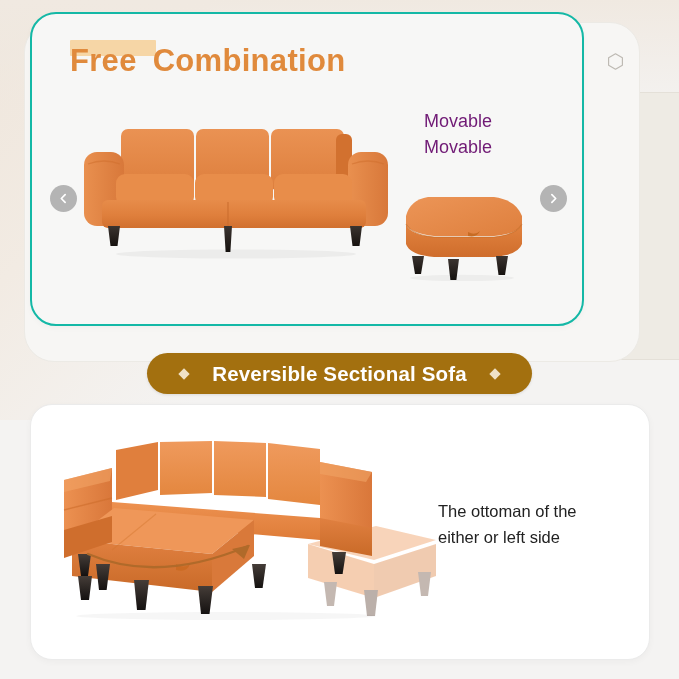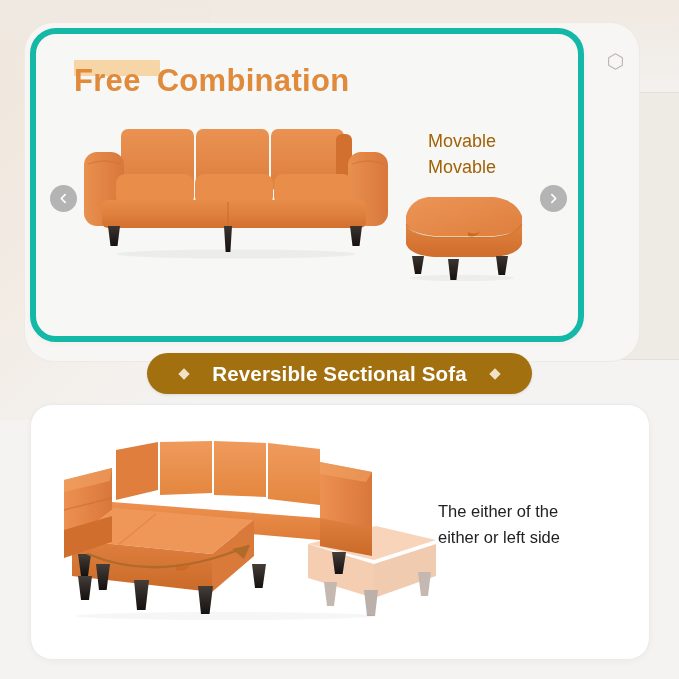--- a/index.html
+++ b/index.html
@@ -70,24 +70,24 @@
     left: 24px; top: 22px;
     width: 616px; height: 340px;
     background: #f7f6f4;
     border: 1px solid #eceae5;
     border-radius: 30px;
   }
 
   
   .card-hero {
     position: absolute;
-    left: 30px; top: 28px;
+    left: 30px; top: 12px;
     width: 554px; height: 314px;
     background: #f7f7f6;
-    border: 6px solid #14b8a6;
+    border: 2px solid #14b8a6;
     border-radius: 26px;
     box-shadow: 0 2px 6px rgba(0,0,0,0.03);
     overflow: visible;
   }
 
   
   .title-wrap {
     position: absolute;
     left: 38px; top: 24px;
     height: 46px;
@@ -109,21 +109,21 @@
     white-space: nowrap;
   }
   .title-text .w2 { margin-left: 16px; }
 
   
   .ottoman-label {
     position: absolute;
     left: 392px; top: 94px;
     font-size: 18px;
     line-height: 26px;
-    color: #a16207;
+    color: #701a75;
     font-weight: 400;
   }
 
   
   .nav-btn {
     position: absolute;
     top: 185px;
     width: 27px; height: 27px;
     border-radius: 50%;
     background: #b4b4b4;
@@ -406,17 +406,17 @@
 
     <g>
       <path d="M32 122 q70 30 160 -8" stroke="#b06a2a" stroke-width="2.3" fill="none" stroke-linecap="round"></path>
       <path d="M194 113 l-18 4 l12 10 z" fill="#b06a2a"></path>
     </g>
 
     <ellipse cx="170" cy="184" rx="150" ry="4" fill="#000" opacity="0.035"></ellipse>
   </svg>
 
   <div class="bottom-caption">
-    <div>The either of the</div>
+    <div>The ottoman of the</div>
     <div>either or left side</div>
   </div>
 
 </div>
 
 </body></html>

